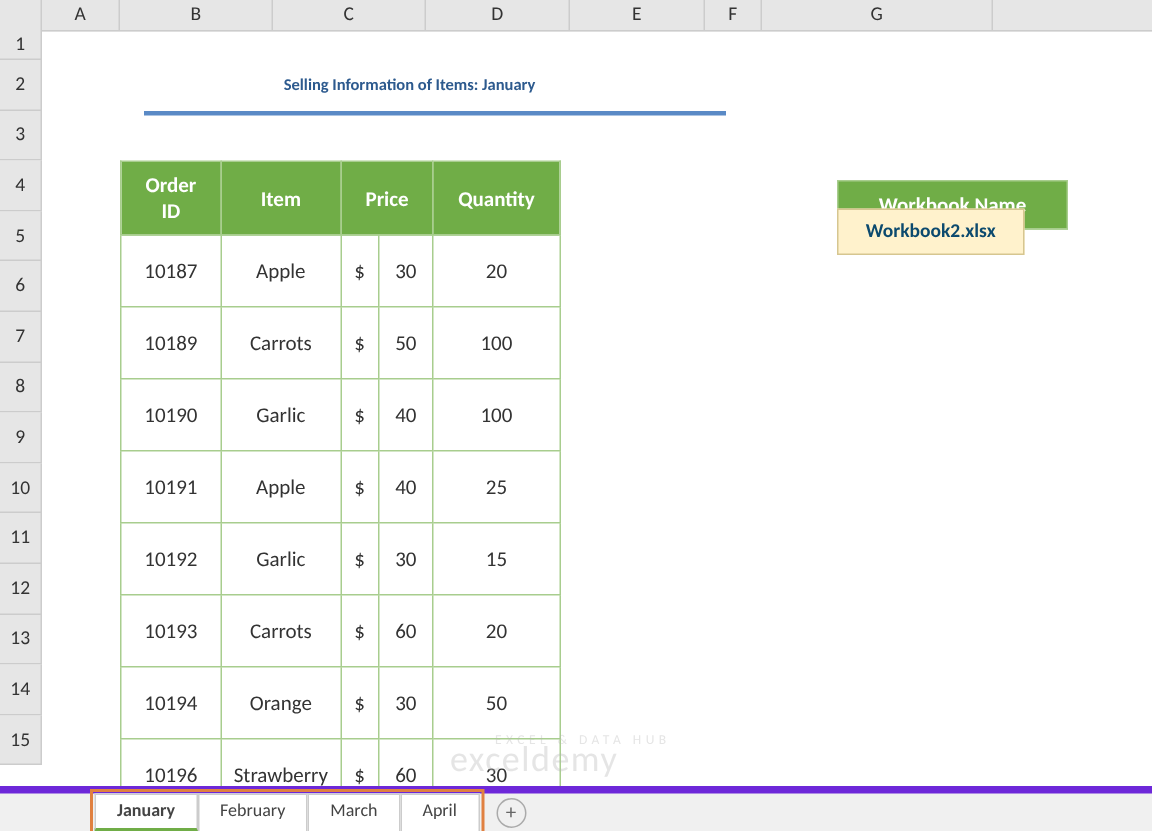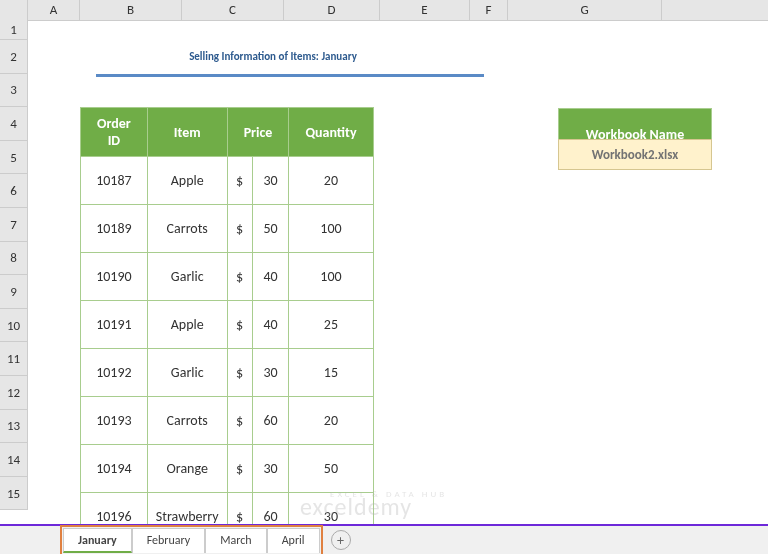--- a/index.html
+++ b/index.html
@@ -30,27 +30,27 @@
     .data-table { position: absolute; top: 87px; left: 52px; border-collapse: collapse; }
     .data-table th { background: #70ad47; color: #fff; font-weight: bold; padding: 7px 16px; font-size: 14px; border: 1px solid #a8cd8e; text-align: center; }
     .data-table td { border: 1px solid #a8cd8e; padding: 15px 8px; text-align: center; font-size: 14px; color: #333; }
     .th-orderid, .td-orderid { width: 102px; }
     .th-item, .td-item { width: 102px; }
     .th-price { width: 96px; }
     .th-qty, .td-qty { width: 90px; }
     .td-price-sym { width: 30px; text-align: left; padding-left: 10px; border-right: none; }
     .td-price-val { width: 66px; text-align: right; padding-right: 18px; border-left: none; }
     
-    .wb-name-header { position: absolute; top: 88px; left: 530px; width: 154px; background: #70ad47; color: #fff; font-weight: bold; padding: 17px 0; text-align: center; font-size: 14px; border: 1px solid #a8cd8e; }
-    .wb-name-value { position: absolute; top: 119px; left: 530px; width: 154px; background: #fff2cc; color: #737373; font-weight: bold; padding: 7px 16px; text-align: center; font-size: 13px; border: 1px solid #d6c690; }
+    .wb-name-header { position: absolute; top: 100px; left: 530px; width: 154px; background: #70ad47; color: #fff; font-weight: bold; padding: 7px 0; text-align: center; font-size: 14px; border: 1px solid #a8cd8e; }
+    .wb-name-value { position: absolute; top: 119px; left: 530px; width: 125px; background: #fff2cc; color: #0c4a6e; font-weight: bold; padding: 7px 16px; text-align: center; font-size: 13px; border: 1px solid #d6c690; }
     
     .watermark { position: absolute; top: 460px; left: 300px; font-size: 24px; color: rgba(180,180,180,0.35); font-weight: 300; letter-spacing: 1px; pointer-events: none; margin-top: 32px; }
     .watermark-sub { position: absolute; top: 488px; left: 330px; font-size: 9px; color: rgba(180,180,180,0.35); letter-spacing: 3px; pointer-events: none; }
     
-    .sheet-tabs { position: absolute; bottom: 0; left: 0; width: 100%; height: 30px; background: #f0f0f0; display: flex; align-items: center; padding-left: 60px; border-top: 2px solid #6d28d9; }
+    .sheet-tabs { position: absolute; bottom: 0; left: 0; width: 100%; height: 30px; background: #f0f0f0; display: flex; align-items: center; padding-left: 60px; border-top: 5px solid #6d28d9; }
     .tabs-highlight { border: 2px solid #e08040; display: flex; padding: 1px; }
     .sheet-tab { padding: 4px 14px; font-size: 12px; background: #fff; border: 1px solid #ccc; border-bottom: none; margin-right: 0; cursor: pointer; color: #444; }
     .sheet-tab.active { font-weight: bold; border-bottom: 2px solid #70ad47; }
     .new-sheet { width: 20px; height: 20px; border: 1px solid #aaa; border-radius: 50%; display: flex; align-items: center; justify-content: center; margin-left: 8px; font-size: 14px; color: #666; cursor: pointer; }
   </style>
 </head>
 <body>
 
 <div class="grid-area">
 

